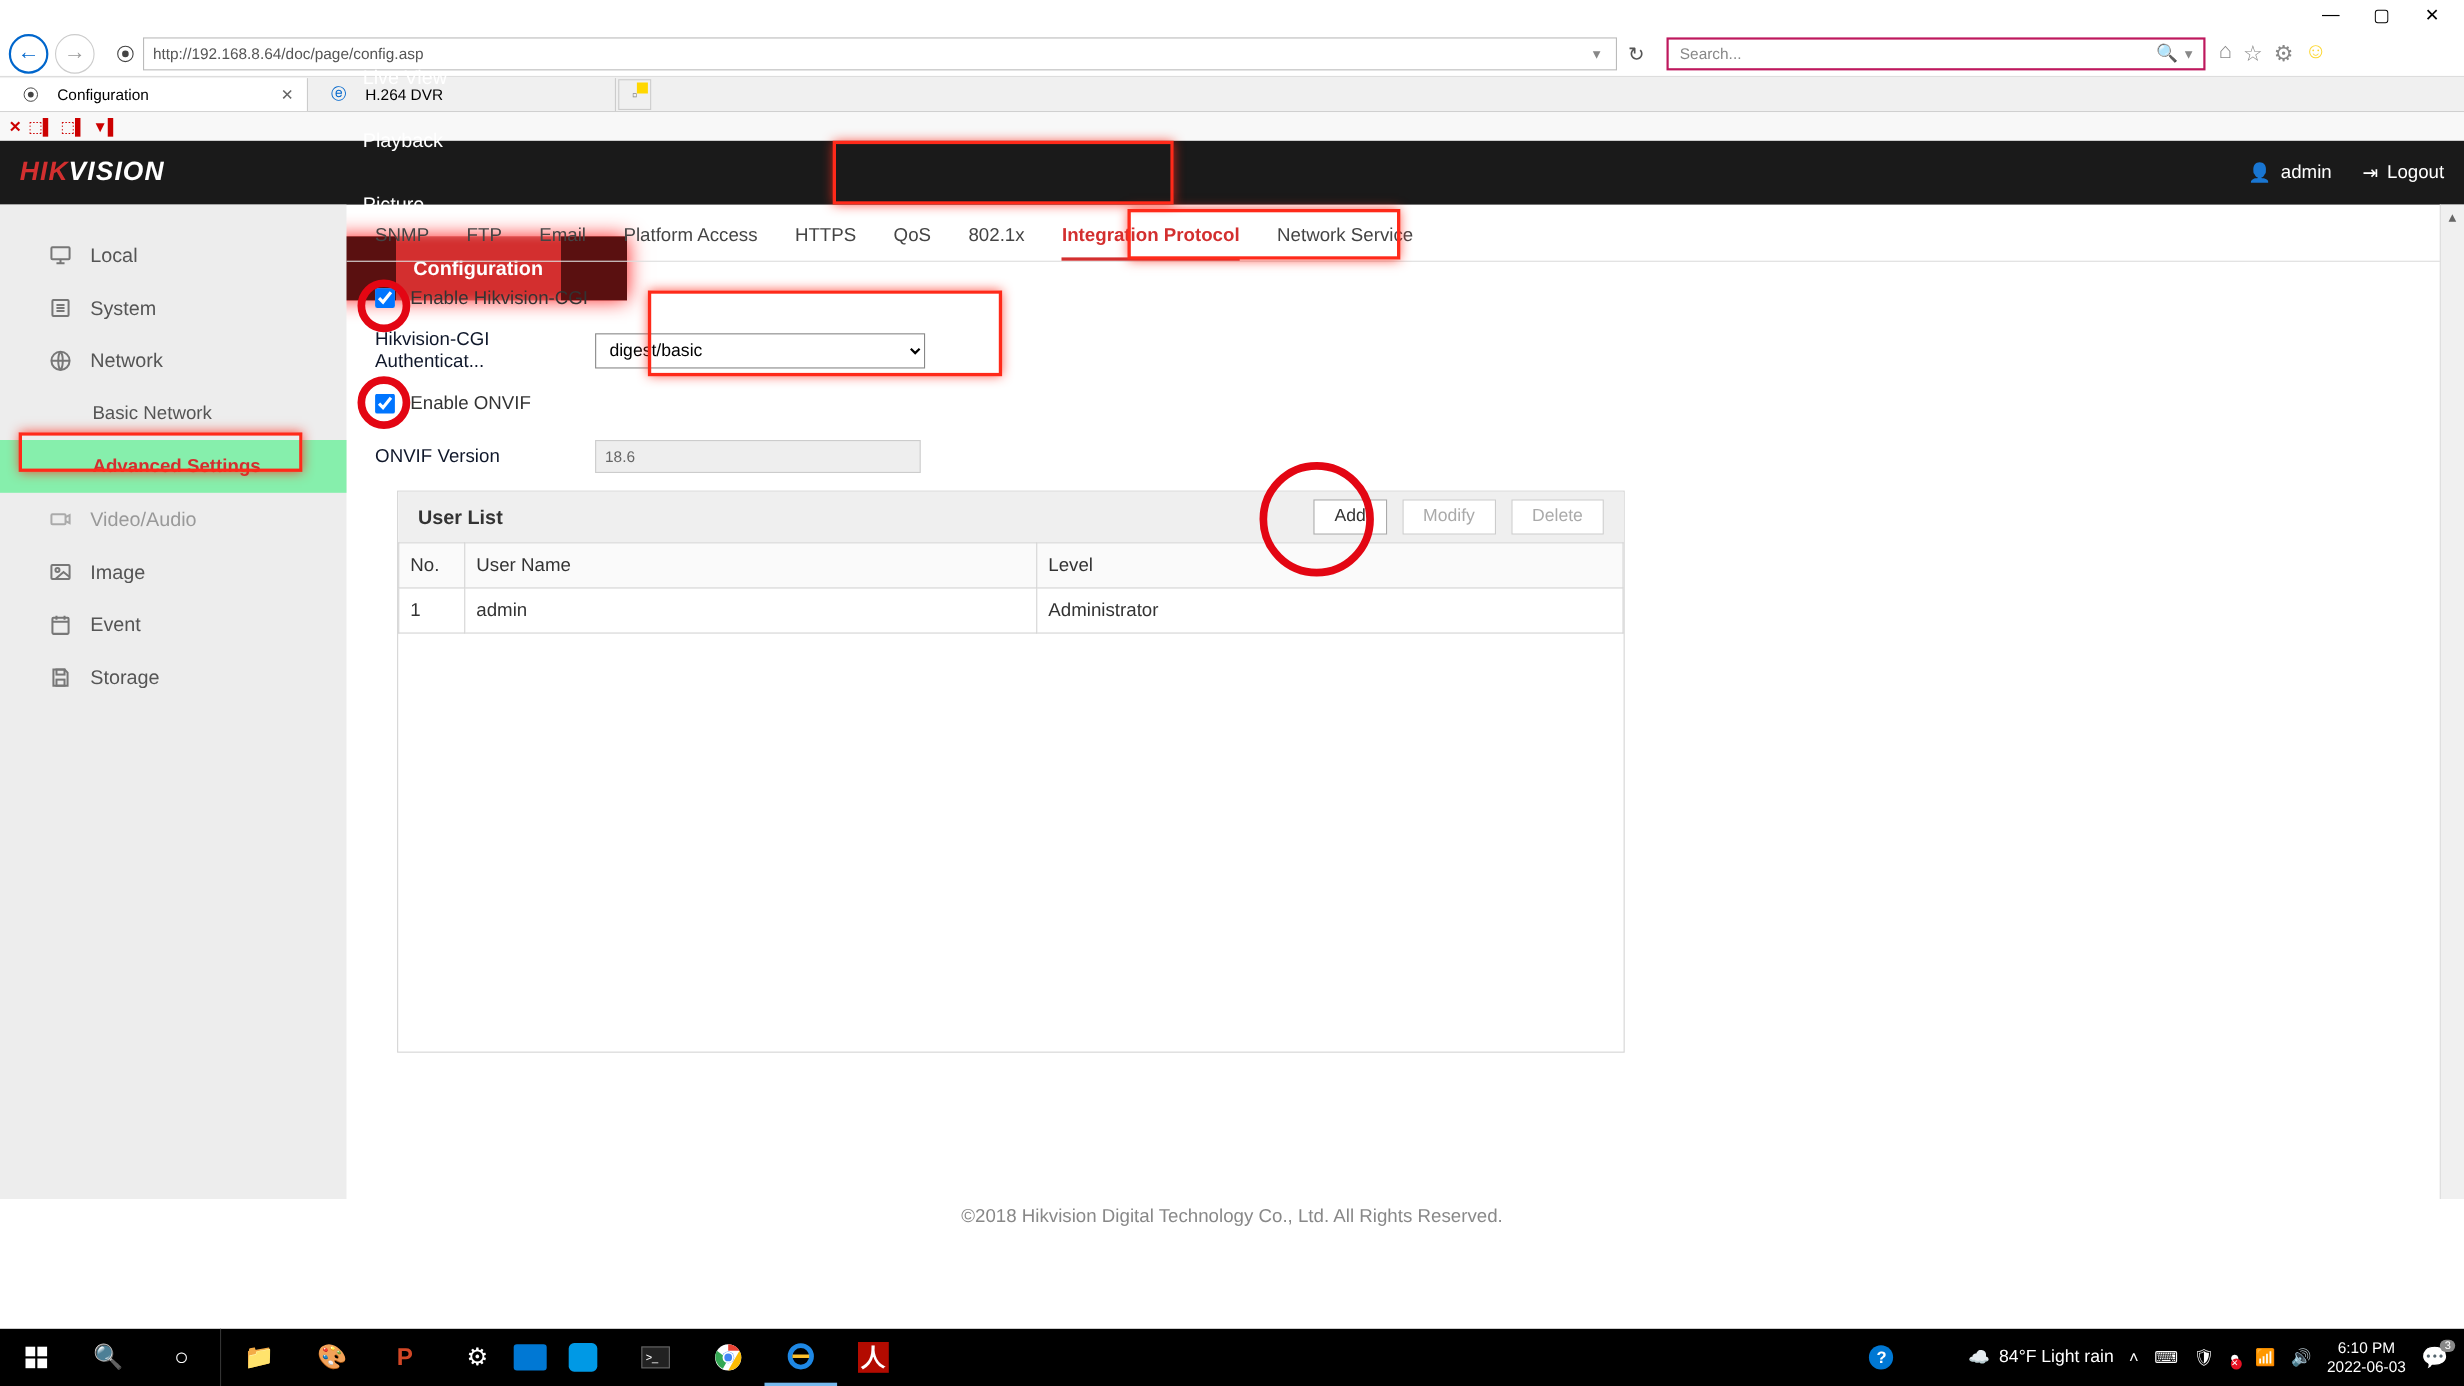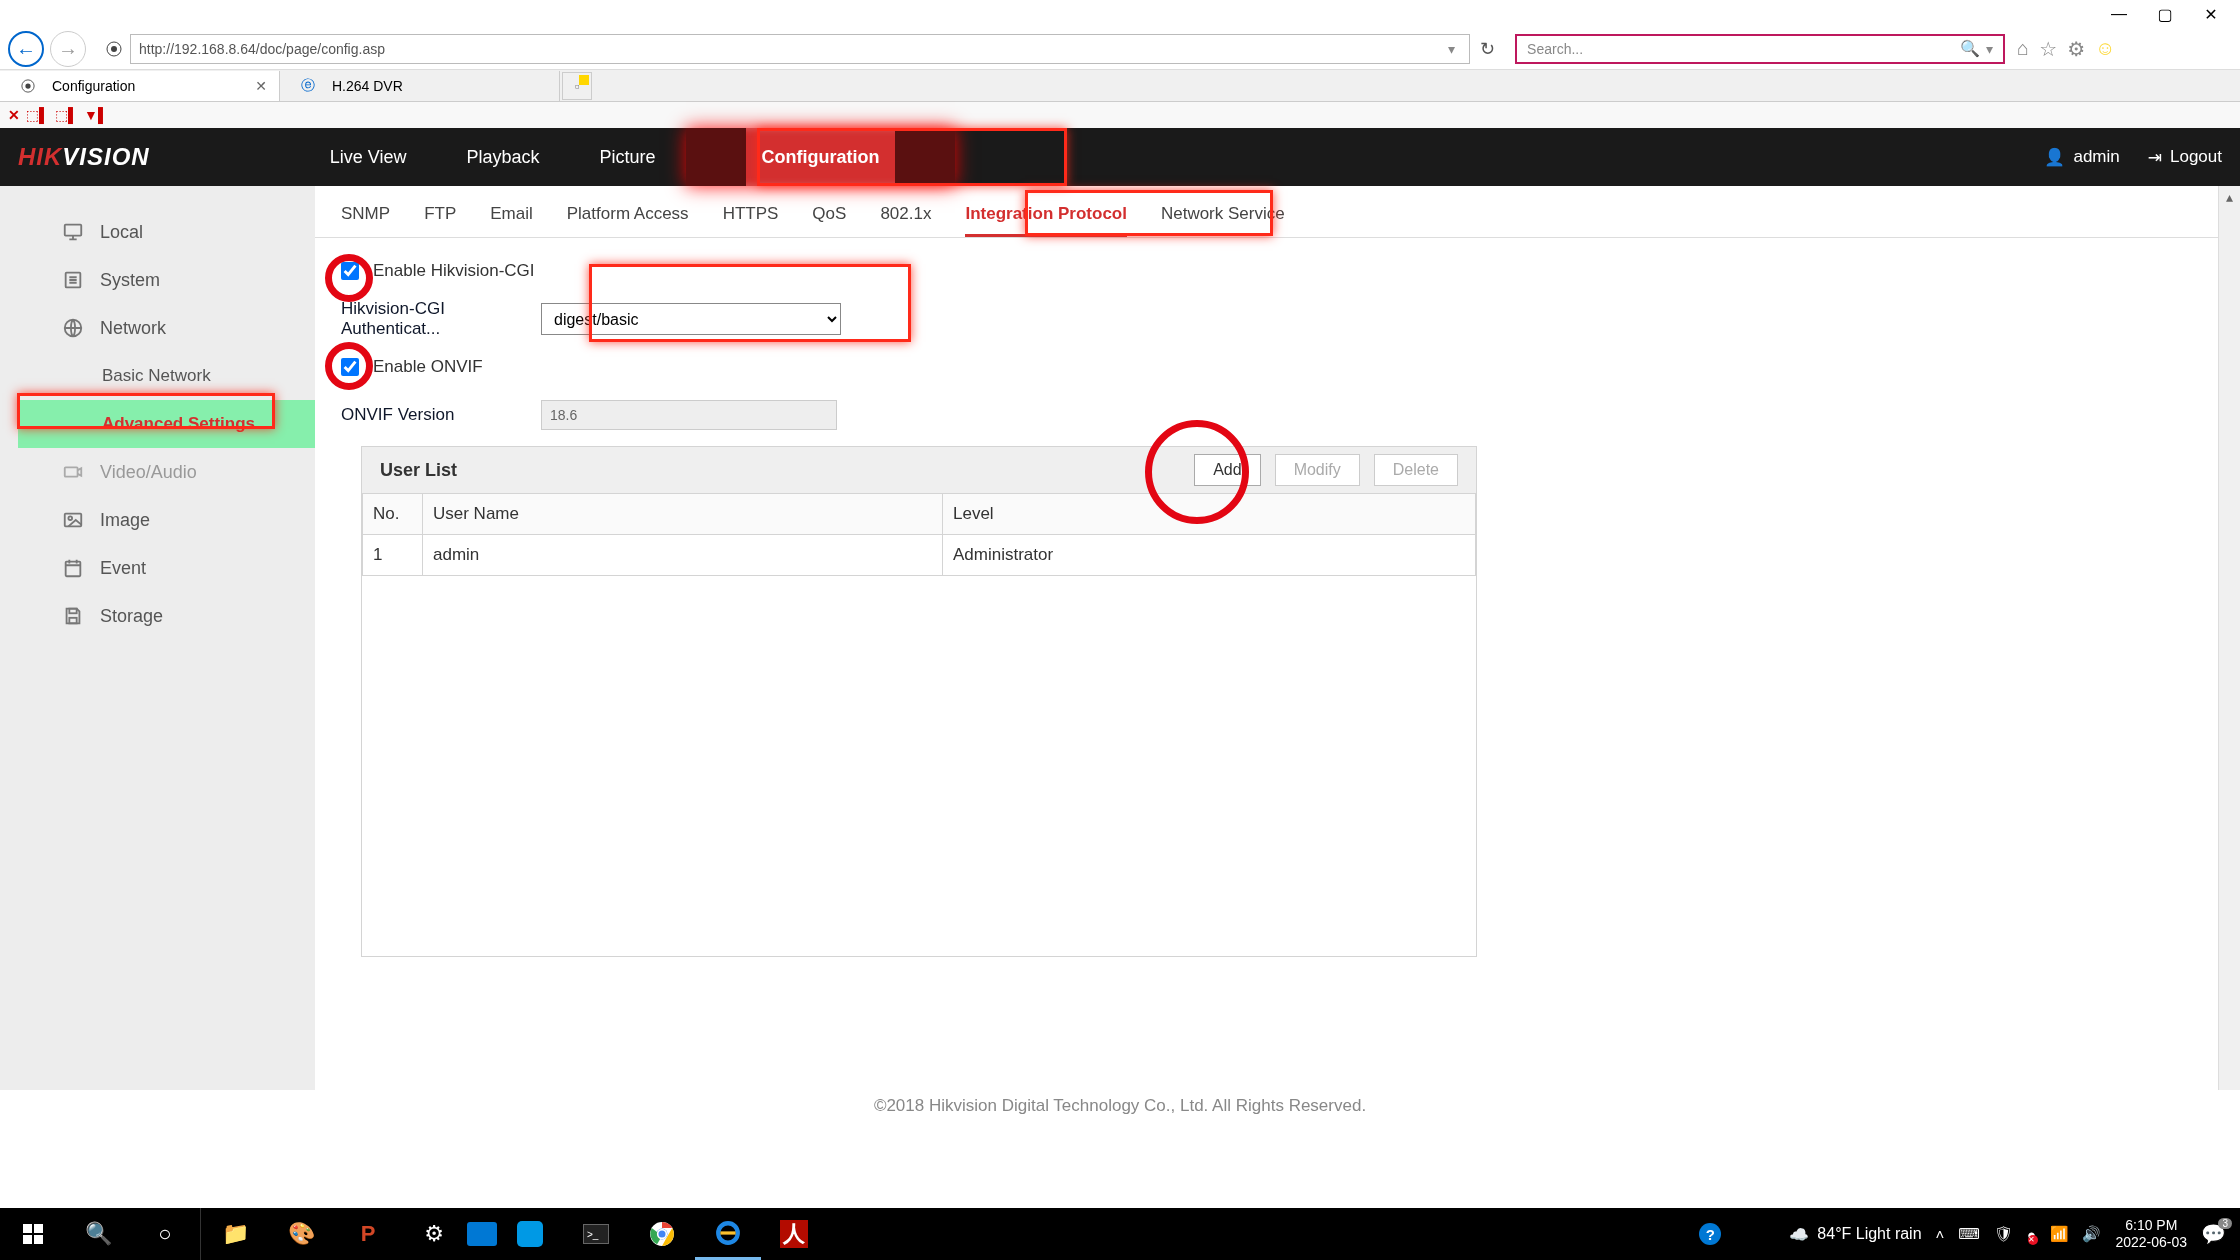--- a/index.html
+++ b/index.html
@@ -33,29 +33,29 @@
   
   
   .addon-bar { height: 26px; display: flex; align-items: center; gap: 6px; padding: 0 8px; background: #f8f8f8; }
   .addon-close { color: #c00; font-weight: bold; }
   .addon-icon { font-size: 14px; }
   
   
   .hv-header { height: 58px; background: #1a1a1a; display: flex; align-items: center; padding: 0 18px; color: #fff; }
   .hv-logo { font-size: 24px; font-weight: bold; font-style: italic; letter-spacing: 1px; }
   .hv-logo .hik { color: #d32f2f; }
-  .hv-nav { display: flex; margin-left: 150px; }
+  .hv-nav { display: flex; margin-left: 150px; flex-direction: column; }
   .hv-nav-item { padding: 0 30px; height: 58px; display: flex; align-items: center; font-size: 18px; color: #fff; }
   .hv-user { margin-left: auto; display: flex; align-items: center; gap: 28px; font-size: 17px; }
   .hv-user-item { display: flex; align-items: center; gap: 8px; }
   
   
   .hv-body { display: flex; height: 904px; }
   .hv-sidebar { width: 315px; background: #ededed; padding-top: 22px; }
-  .sb-item { height: 48px; display: flex; align-items: center; padding-left: 44px; gap: 16px; font-size: 18px; color: #555; margin-left: 18px; }
+  .sb-item { height: 48px; display: flex; align-items: center; padding-left: 44px; gap: 16px; font-size: 18px; color: #555; }
   .sb-item.sub { padding-left: 84px; font-size: 17px; }
   .sb-item.greyed { color: #999; }
   .sb-item.active { background: #86efac; color: #d32f2f; font-weight: 600; }
   .sb-icon { width: 22px; height: 22px; display: inline-flex; }
   
   
   .hv-content { flex: 1; padding: 0; position: relative; }
   .sub-tabs { display: flex; gap: 34px; padding: 18px 26px 0; border-bottom: 1px solid #ddd; height: 52px; font-size: 17px; color: #444; }
   .sub-tab { padding-bottom: 12px; border-bottom: 3px solid transparent; }
   .sub-tab.active { color: #d32f2f; border-bottom-color: #d32f2f; font-weight: 600; }

